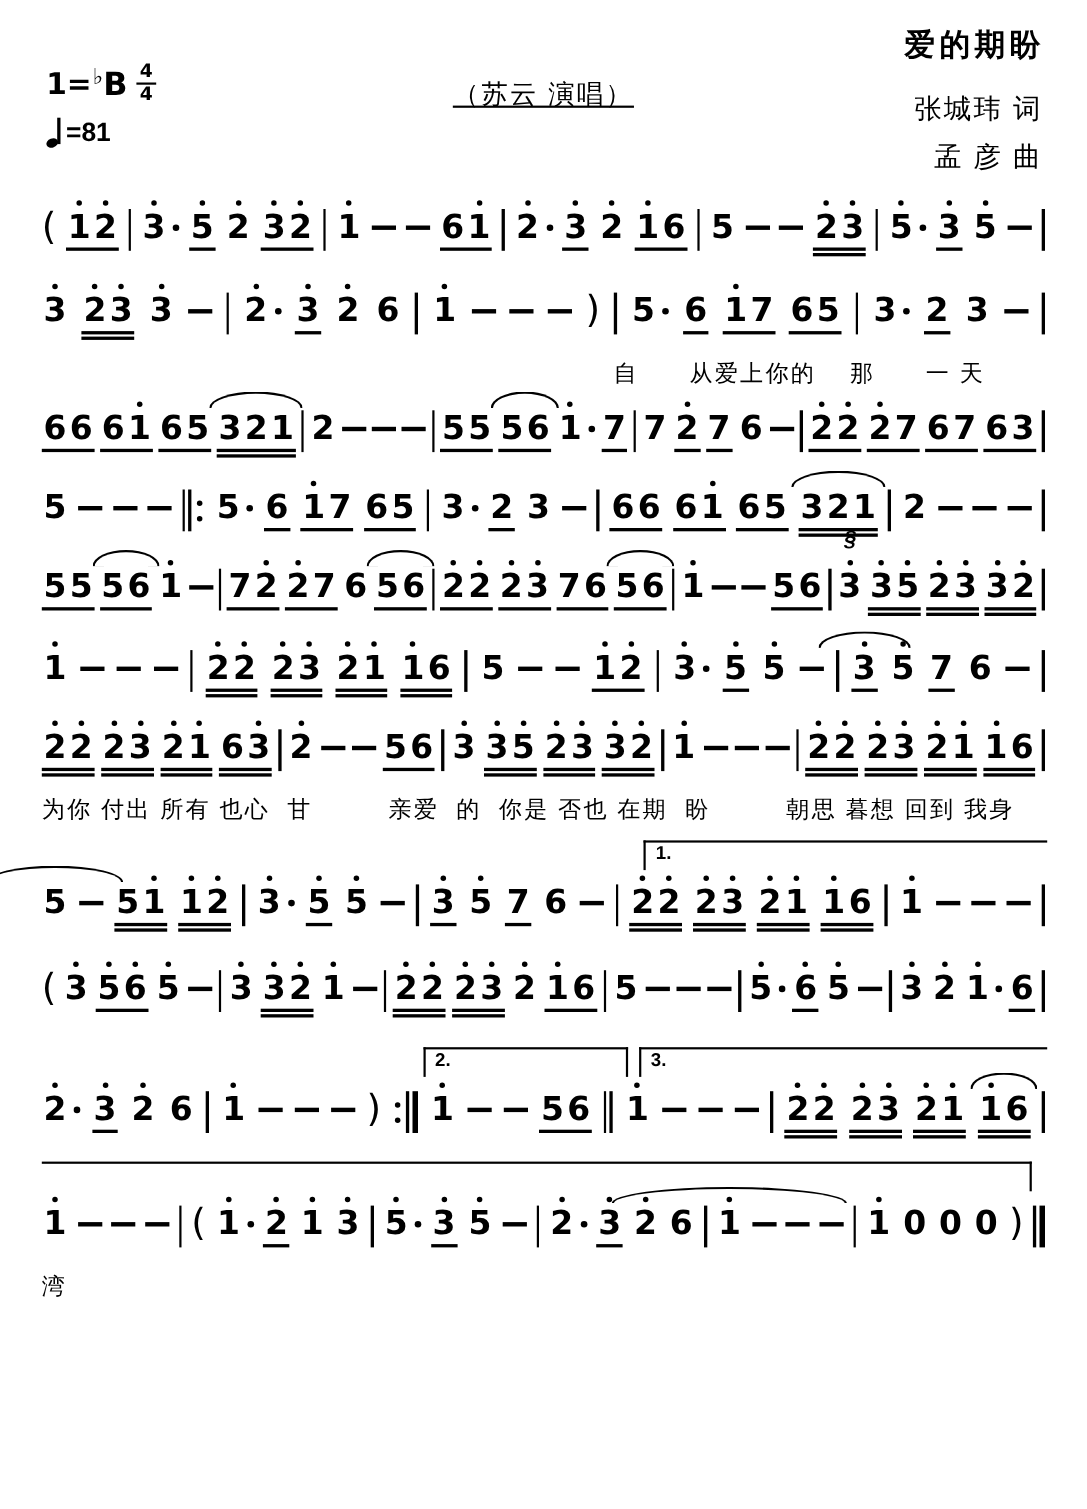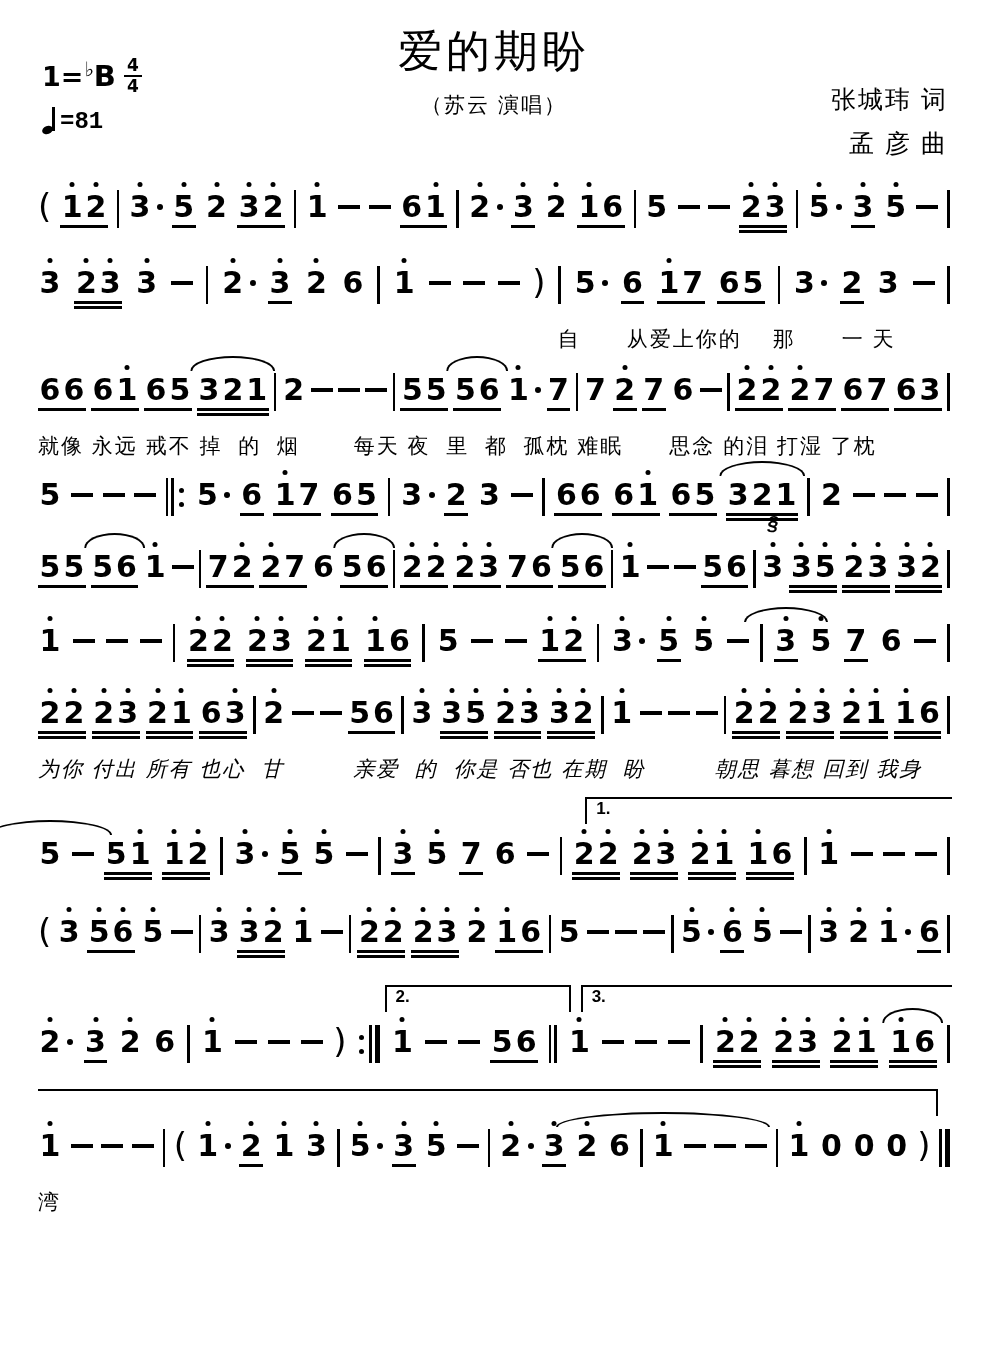--- a/index.html
+++ b/index.html
@@ -3,22 +3,22 @@
 <meta charset="utf-8">
 <style>
   html,body{margin:0;padding:0;}
   body{width:988px;height:1372px;background:#fff;color:#000;
        font-family:"Liberation Sans",sans-serif;overflow:hidden;}
   .page{padding:16px 38px 0 38px;position:relative;}
 
   
   .hdr{position:relative;height:142px;}
   .titleblock{text-align:center;}
-  .title{font-size:44px;font-weight:normal;letter-spacing:4px;margin:6px 0 10px 0;}
-  .subtitle{font-size:21px;letter-spacing:2px;}
+  .title{font-size:28px;font-weight:bold;letter-spacing:4px;margin:6px 0 10px 0;text-align:right;}
+  .subtitle{font-size:24px;letter-spacing:2px;text-decoration:underline;}
   .keyblock{position:absolute;left:4px;top:34px;font-family:"DejaVu Sans",sans-serif;font-weight:bold;}
   .keyline{font-size:27px;display:flex;align-items:center;line-height:1;}
   .flat{font-size:20px;position:relative;top:-7px;margin-left:1px;}
   .keynote{font-size:29px;}
   .frac{display:inline-flex;flex-direction:column;align-items:center;font-size:17px;margin-left:8px;line-height:1;}
   .frac i{font-style:normal;padding:1px 3px;}
   .frac i:first-child{border-bottom:2px solid #000;}
   .tempoline{display:flex;align-items:center;font-size:24px;margin-top:10px;height:30px;}
   .qnote{display:inline-block;position:relative;width:15px;height:28px;margin-right:3px;}
   .qnote::before{content:'';position:absolute;bottom:1px;left:0;width:11px;height:8px;background:#000;border-radius:50%;transform:rotate(-20deg);}
@@ -64,21 +64,21 @@
         <span>1=</span>
           <span class="flat">♭</span>
           <span class="keynote">B</span>
         <span class="frac">
             <i>4</i>
             <i>4</i>
           </span>
       </div>
       <div class="tempoline">
         <span class="qnote"></span>
-          <span style="font-family:Liberation Mono, monospace;font-weight:bold;">=81</span>
+          <span style="font-family:Liberation Sans, sans-serif;font-weight:bold;">=81</span>
       </div>
     </div>
     <div class="titleblock">
       <div class="title">爱的期盼</div>
       <div class="subtitle">（苏云 演唱）</div>
     </div>
     <div class="credits">
       <div>张城玮 词</div>
       <div>孟 彦 曲</div>
     </div>
@@ -479,21 +479,20 @@
             <div class="digits">
               <span class="ch">6</span>
               <span class="ch">3</span>
             </div>
             <div class="ul"></div>
           </div>
           <div class="bar">
             <i class="bl" style="display: block;"></i>
           </div>
         </div>
-        <div class="lyrics" style="padding-left: 0%;"><span>就像 永远 戒不 掉  的  烟　　 每天 夜  里  都  孤枕 难眠　　思念 的泪 打湿 了枕</span></div>
       </div>
       <div class="system" style="margin-top: 8px;">
         <div class="musicrow">
           <div class="note">
             <div class="digits">
               <span class="ch">5</span>
             </div>
           </div>
           <div class="dashtok">
             <div class="dashbar"></div>
@@ -1028,21 +1027,21 @@
               <span class="ch">1<div class="od"></div></span>
               <span class="ch">6</span>
             </div>
             <div class="ul"></div>
             <div class="ul"></div>
           </div>
           <div class="bar">
             <i class="bl" style="display: block;"></i>
           </div>
         </div>
-        <div class="lyrics" style="padding-left: 0%; font-style: italic;"><span>为你 付出 所有 也心  甘　　　亲爱  的  你是 否也 在期  盼　　　朝思 暮想 回到 我身</span></div>
+        <div class="lyrics" style="padding-left: 0%;"><span>为你 付出 所有 也心  甘　　　亲爱  的  你是 否也 在期  盼　　　朝思 暮想 回到 我身</span></div>
       </div>
       <div class="system" style="margin-top: 44px;">
         <div class="volta vl" style="left: 60%; width: 40%;"><span class="vlabel">1.</span></div>
         <div class="musicrow">
           <div class="note">
             <div class="digits">
               <span class="ch">5</span>
             </div>
             <div class="arc" style="width: 120px;"></div>
           </div>

